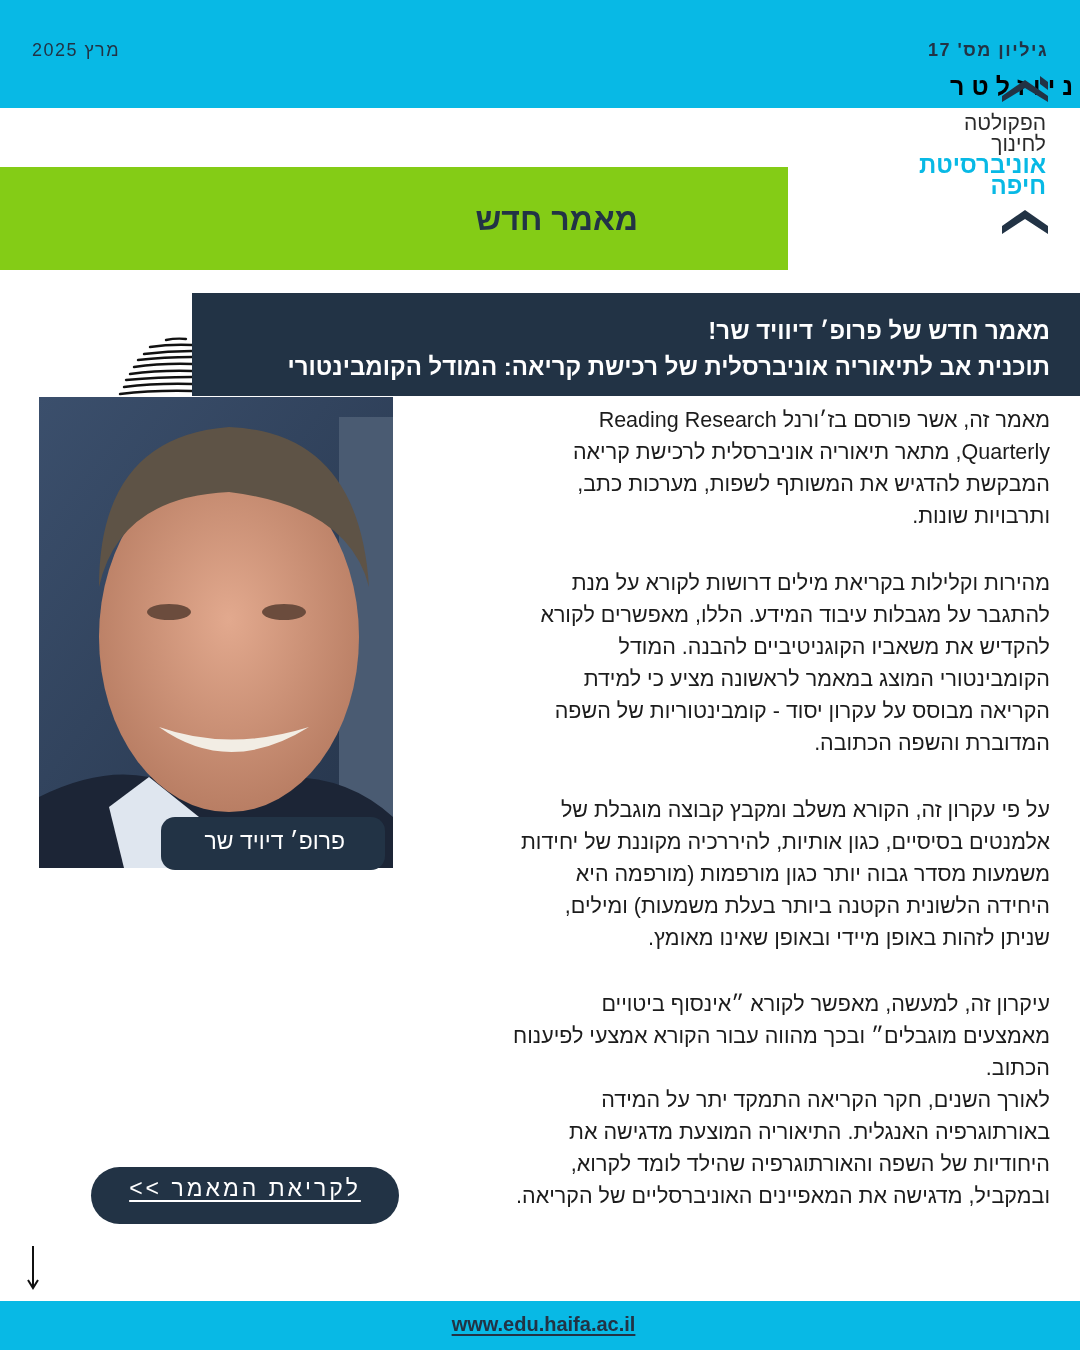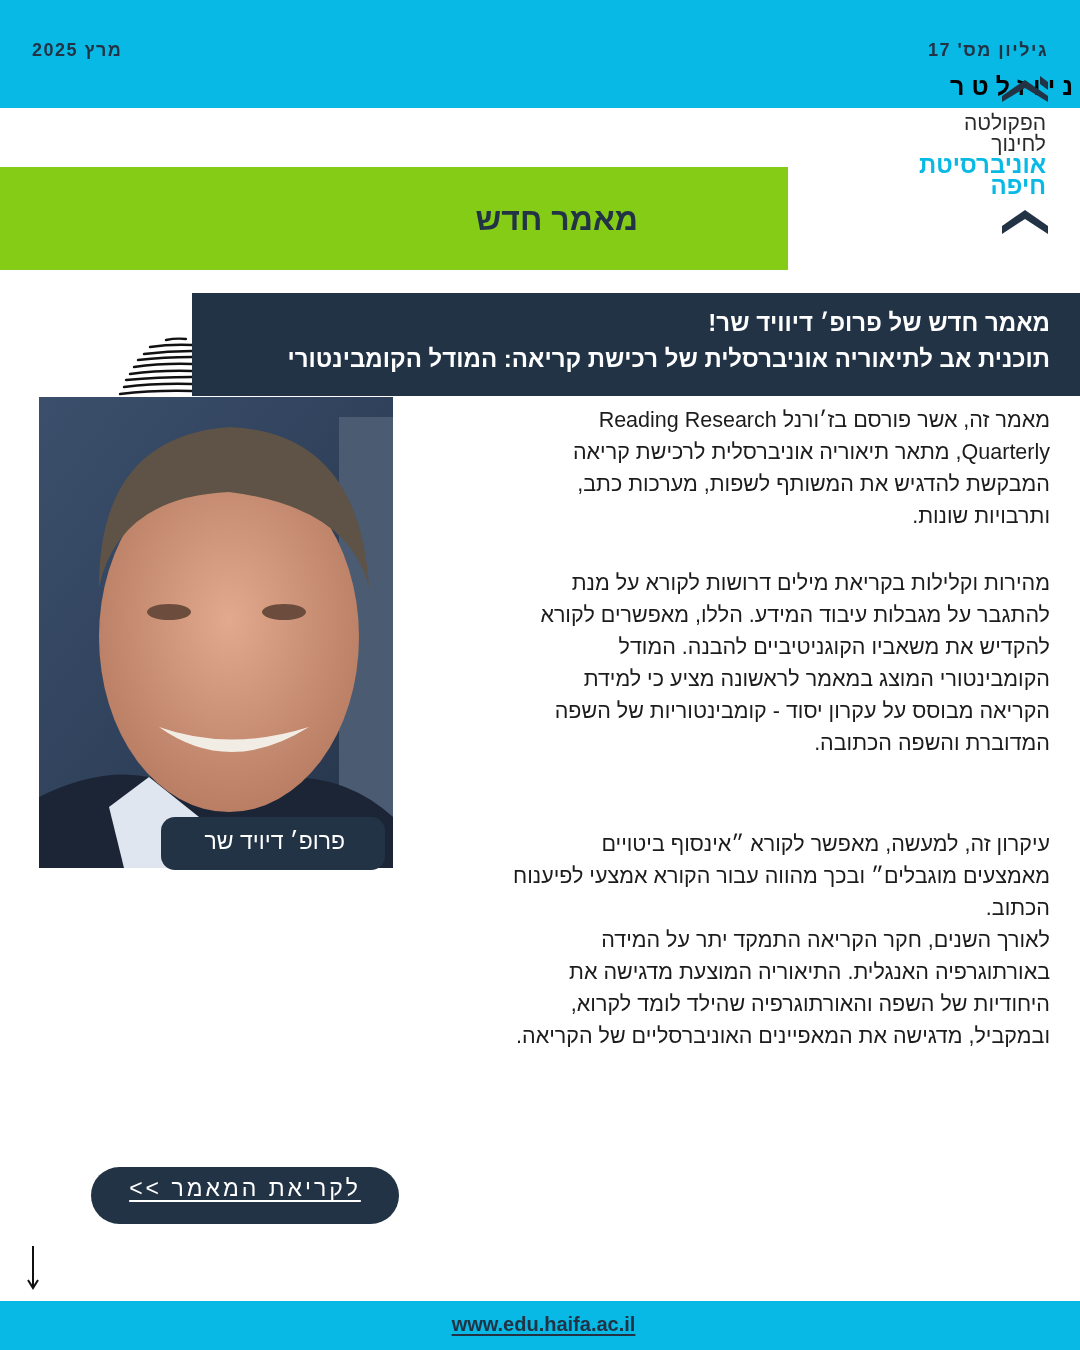--- a/index.html
+++ b/index.html
@@ -2,31 +2,31 @@
 <html><head>
   <meta charset="utf-8">
   <style>
     * { box-sizing: border-box; margin: 0; padding: 0; }
     html, body { width: 1080px; height: 1350px; background: #ffffff; overflow: hidden; }
     body { position: relative; font-family: "Liberation Sans", "DejaVu Sans", sans-serif; color: #1c1c1c; }
 
     .top-bar { position: absolute; left: 0; top: 0; width: 1080px; height: 108px; background: #08b9e5; }
     .top-bar .issue { position: absolute; right: 32px; top: 40px; font-size: 18px; font-weight: bold; color: #223345; letter-spacing: 1.5px; direction: rtl; }
     .top-bar .title { position: absolute; left: 0; right: 0; top: 36px; font-size: 25px; font-weight: bold; color: #000000; letter-spacing: 7px; direction: rtl; margin-top: 36px; }
-    .top-bar .date { position: absolute; left: 32px; top: 40px; font-size: 18px; font-weight: bold; color: #223345; letter-spacing: 1.5px; direction: rtl; }
+    .top-bar .date { position: absolute; left: 32px; top: 40px; font-size: 18px; font-weight: normal; color: #223345; letter-spacing: 1.5px; direction: rtl; }
 
     .logo-chevron { position: absolute; width: 46px; height: 26px; }
     .logo-text { position: absolute; right: 34px; top: 112px; text-align: right; direction: rtl; line-height: 21px; }
     .logo-text .faculty { font-size: 21px; color: #2a2a2a; font-weight: normal; display: block; }
     .logo-text .uni { font-size: 24px; color: #08b9e5; font-weight: bold; display: block; line-height: 21px; }
 
     .section-banner { position: absolute; left: 0; top: 167px; width: 788px; height: 103px; background: #84cc16; }
     .section-banner .label { position: absolute; right: 150px; top: 34px; font-size: 32px; font-weight: bold; color: #223345; direction: rtl; }
 
-    .headline { position: absolute; left: 192px; top: 293px; width: 888px; height: 103px; background: #223345; color: #ffffff; direction: rtl; text-align: right; padding: 12px 30px 0 20px; }
+    .headline { position: absolute; left: 192px; top: 293px; width: 888px; height: 103px; background: #223345; color: #ffffff; direction: rtl; text-align: right; padding: 20px 30px 0 20px; }
     .headline .line { font-size: 24px; font-weight: bold; line-height: 36px; white-space: nowrap; }
 
     .scribble { position: absolute; left: 104px; top: 334px; width: 90px; height: 62px; }
 
     .photo { position: absolute; left: 39px; top: 397px; width: 354px; height: 471px; overflow: hidden; background: #2d3e55; }
     .photo svg { width: 100%; height: 100%; display: block; }
 
     .name-tag { position: absolute; left: 161px; top: 817px; width: 224px; height: 53px; background: #223345; border-radius: 14px; color: #ffffff; font-size: 23px; direction: rtl; text-align: right; padding: 11px 40px 0 0; }
 
     .body-text { position: absolute; left: 430px; top: 404px; width: 620px; direction: rtl; text-align: right; font-size: 21.5px; line-height: 32px; color: #1c1c1c; }
@@ -118,20 +118,25 @@
 המבקשת להדגיש את המשותף לשפות, מערכות כתב,
 ותרבויות שונות.</p>
   <div class="gap"></div>
   <p>מהירות וקלילות בקריאת מילים דרושות לקורא על מנת
 להתגבר על מגבלות עיבוד המידע. הללו, מאפשרים לקורא
 להקדיש את משאביו הקוגניטיביים להבנה. המודל
 הקומבינטורי המוצג במאמר לראשונה מציע כי למידת
 הקריאה מבוסס על עקרון יסוד - קומבינטוריות של השפה
 המדוברת והשפה הכתובה.</p>
   <div class="gap"></div>
+  <p>על פי עקרון זה, הקורא משלב ומקבץ קבוצה מוגבלת של
+אלמנטים בסיסיים, כגון אותיות, להיררכיה מקוננת של יחידות
+משמעות מסדר גבוה יותר כגון מורפמות (מורפמה היא
+היחידה הלשונית הקטנה ביותר בעלת משמעות) ומילים,
+שניתן לזהות באופן מיידי ובאופן שאינו מאומץ.</p>
   <div class="gap"></div>
   <p>עיקרון זה, למעשה, מאפשר לקורא ״אינסוף ביטויים
 מאמצעים מוגבלים״ ובכך מהווה עבור הקורא אמצעי לפיענוח
 הכתוב.
 לאורך השנים, חקר הקריאה התמקד יתר על המידה
 באורתוגרפיה האנגלית. התיאוריה המוצעת מדגישה את
 היחודיות של השפה והאורתוגרפיה שהילד לומד לקרוא,
 ובמקביל, מדגישה את המאפיינים האוניברסליים של הקריאה.</p>
 </div>
 

